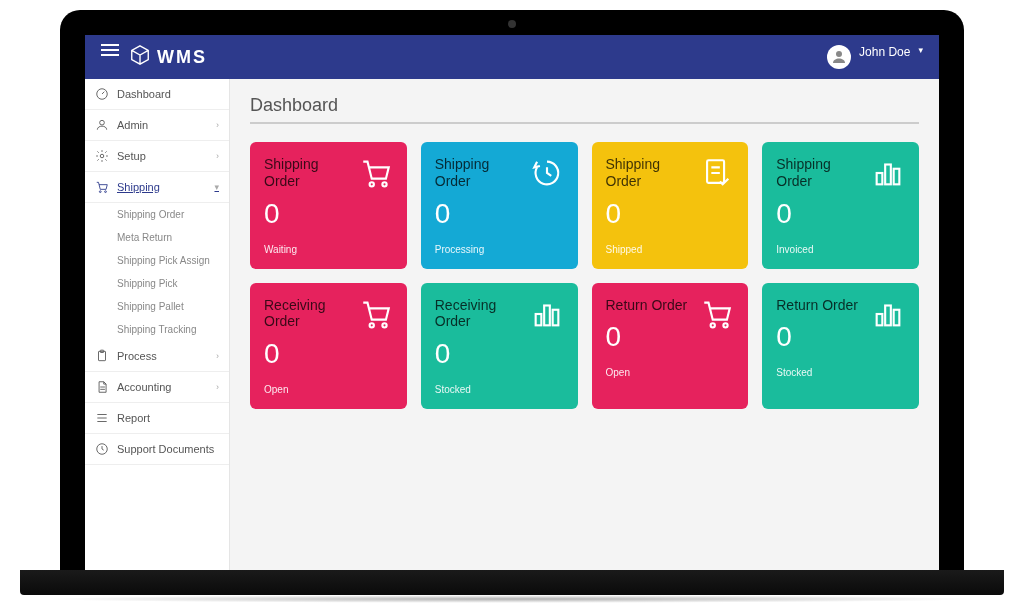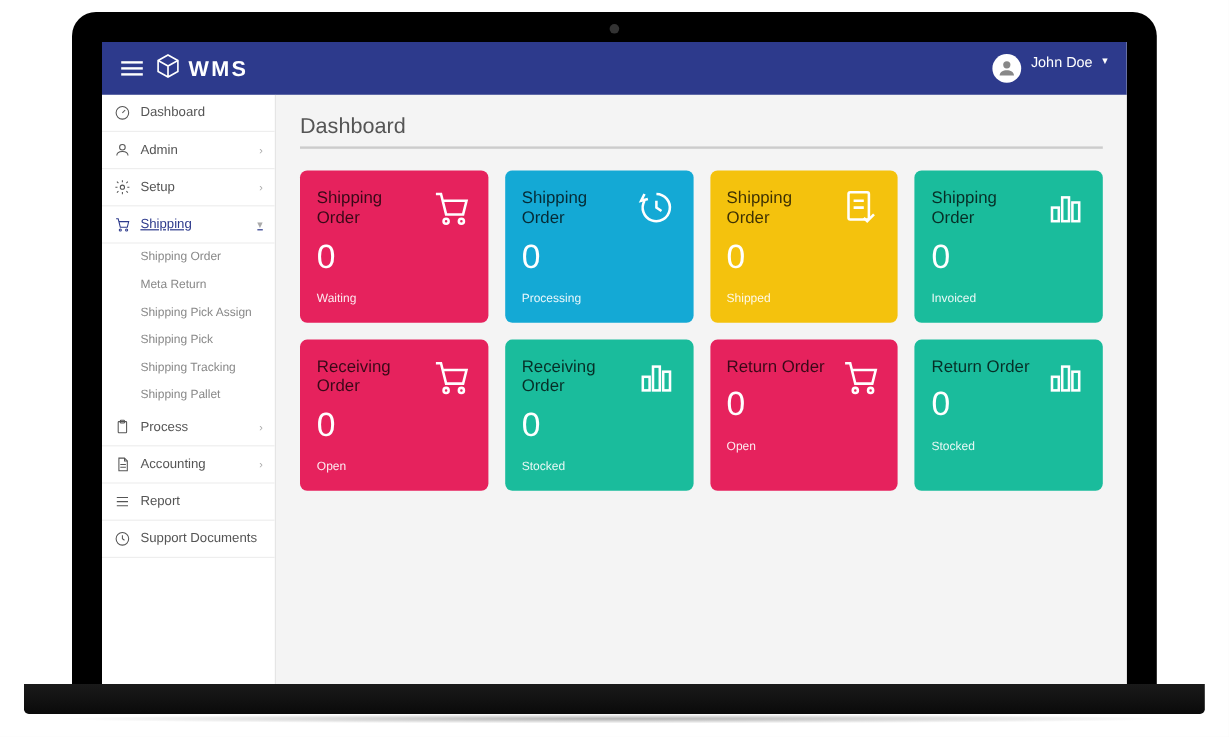--- a/index.html
+++ b/index.html
@@ -45,21 +45,21 @@
 
 .topbar {
   background: #2d3a8c;
   height: 44px;
   display: flex;
   align-items: center;
   justify-content: space-between;
   padding: 0 16px;
   color: #fff;
 }
-.topbar-left { display: flex; align-items: center; gap: 10px; }
+.topbar-left { display: flex; align-items: flex-start; gap: 10px; }
 .hamburger { display: flex; flex-direction: column; gap: 3px; cursor: pointer; }
 .hamburger span { width: 18px; height: 2px; background: #fff; display: block; }
 .logo { display: flex; align-items: center; gap: 6px; font-weight: bold; letter-spacing: 2px; font-size: 18px; }
 .logo svg { width: 22px; height: 22px; }
 
 .topbar-right { display: flex; gap: 8px; cursor: pointer; font-size: 12px; }
 .avatar-circle { width: 24px; height: 24px; background: #fff; border-radius: 50%; display: flex; align-items: center; justify-content: center; }
 .avatar-circle svg { width: 18px; height: 18px; fill: #888; }
 
 .content { display: flex; flex: 1; overflow: hidden; }
@@ -206,22 +206,22 @@
                 <path d="M3 4h3l3 12h10l2-8H7"></path>
               </svg>
             </span>
             <span>Shipping</span>
             <span class="chev">▾</span>
           </div>
           <div class="side-sub">Shipping Order</div>
           <div class="side-sub">Meta Return</div>
           <div class="side-sub">Shipping Pick Assign</div>
           <div class="side-sub">Shipping Pick</div>
+          <div class="side-sub">Shipping Pallet</div>
           <div class="side-sub">Shipping Tracking</div>
-          <div class="side-sub">Shipping Pallet</div>
           <div class="side-item">
             <span class="ico">
               <svg viewBox="0 0 24 24">
                 <rect x="6" y="4" width="12" height="16" rx="1"></rect>
                 <rect x="9" y="2" width="6" height="4" rx="1"></rect>
               </svg>
             </span>
             <span>Process</span>
             <span class="chev">›</span>
           </div>

